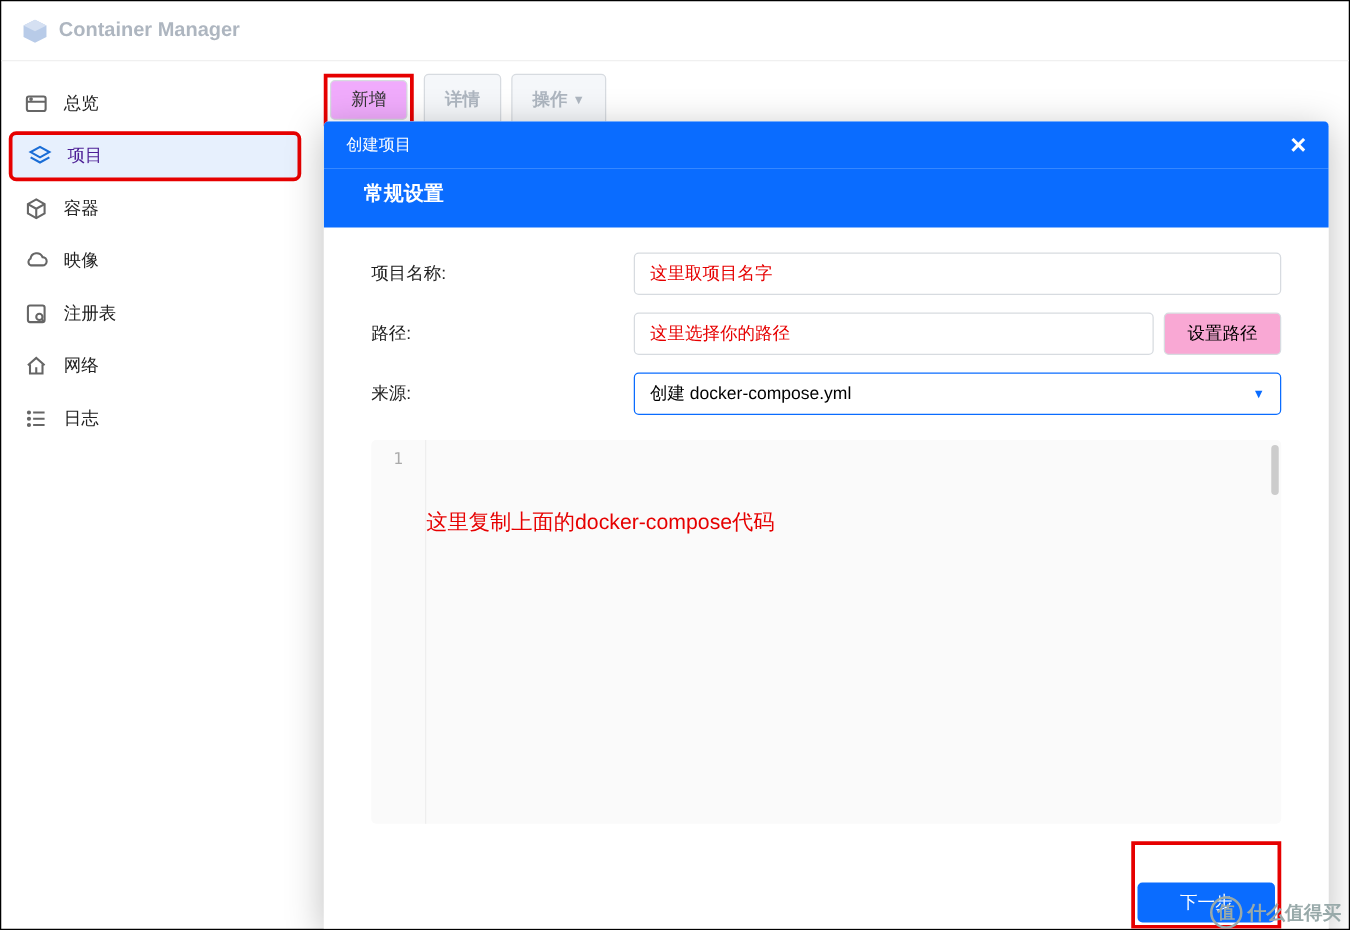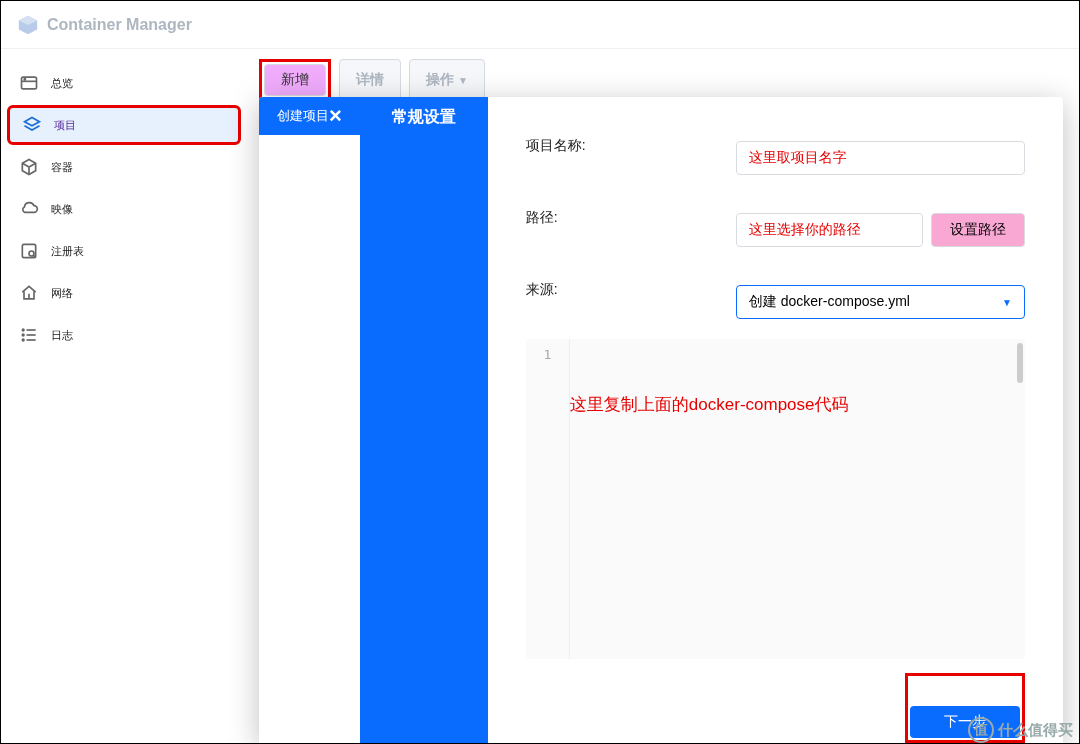--- a/index.html
+++ b/index.html
@@ -6,43 +6,43 @@
   html, body { width: 1080px; height: 744px; font-family: -apple-system, "Microsoft YaHei", "PingFang SC", sans-serif; overflow: hidden; }
   body { display: flex; flex-direction: column; background: #fff; border: 1px solid #000; }
 
   .header { display: flex; align-items: center; height: 48px; padding: 0 16px; border-bottom: 1px solid #f0f0f0; color: #aeb6c0; }
   .header svg { margin-right: 8px; }
   .header-title { font-size: 16px; font-weight: 600; }
 
   .body { flex: 1; display: flex; min-height: 0; }
 
   .sidebar { width: 246px; padding: 12px 6px; }
-  .sidebar-item { display: flex; align-items: center; height: 40px; padding: 0 12px; margin: 2px 0; border-radius: 6px; font-size: 11px; color: #222; cursor: pointer; }
+  .sidebar-item { display: flex; align-items: center; height: 40px; padding: 0 12px; margin: 2px 0; border-radius: 6px; font-size: 14px; color: #222; cursor: pointer; }
   .sidebar-item svg { margin-right: 12px; }
   .sidebar-item.active { background: #e7f0fd; color: #4c1d95; }
   .sidebar-item.active svg { stroke: #1a6dd6; }
   .hl-red { border: 3px solid #e60000; }
 
   .main { flex: 1; padding: 10px 16px 0 12px; position: relative; display: flex; flex-direction: column; }
 
   .toolbar { display: flex; gap: 8px; margin-bottom: 10px; }
   .btn { display: flex; align-items: center; justify-content: center; padding: 6px 16px; font-size: 14px; border: 1px solid #d7dbe0; background: #f5f7fa; border-radius: 4px; cursor: pointer; }
   .btn.primary { background: #f0abfc; color: #333; }
   .btn.disabled { color: #aeb6c0; cursor: default; font-weight: bold; }
   .btn .caret { margin-left: 4px; font-size: 10px; }
 
-  .modal { position: absolute; top: 48px; left: 12px; right: 16px; bottom: 0; background: #fff; border-radius: 4px 4px 0 0; box-shadow: 0 6px 30px rgba(0,0,0,0.25); display: flex; flex-direction: row; overflow: hidden; }
+  .modal { position: absolute; top: 48px; left: 12px; right: 16px; bottom: 0; background: #fff; border-radius: 4px 4px 0 0; box-shadow: 0 6px 30px rgba(0,0,0,0.25); display: flex; flex-direction: column; overflow: hidden; }
   .modal-hdr { background: #0a6cff; color: #fff; height: 38px; display: flex; align-items: center; padding: 0 18px; justify-content: space-between; font-size: 13px; }
   .modal-close { font-size: 22px; cursor: pointer; font-weight: bold; }
   .modal-sub { background: #0a6cff; color: #fff; padding: 10px 32px 16px; font-size: 16px; font-weight: 600; }
   .modal-body { flex: 1; padding: 20px 38px 0; display: flex; flex-direction: column; min-height: 0; }
 
   .form-row { display: flex; align-items: center; margin-bottom: 14px; font-size: 14px; }
   .form-label { width: 210px; color: #222; }
-  .form-ctrl { flex: 1; display: flex; gap: 8px; margin-top: 24px; }
+  .form-ctrl { flex: 1; display: flex; gap: 8px; }
   .input { flex: 1; height: 34px; border: 1px solid #d7dbe0; border-radius: 4px; padding: 0 12px; font-size: 14px; display: flex; align-items: center; }
   .input.annot { color: #e60000; background: #fff; }
   .input.select { border-color: #0a6cff; justify-content: space-between; cursor: pointer; }
   .input.select .tri { color: #0a6cff; font-size: 10px; }
   .path-btn { padding: 0 18px; background: #f9a8d4; border: 1px solid #d7dbe0; border-radius: 4px; font-size: 14px; display: flex; align-items: center; cursor: pointer; }
 
   .editor { flex: 1; background: #fafafa; border-radius: 4px; margin-top: 6px; display: flex; position: relative; font-family: Menlo, Consolas, monospace; font-size: 13px; min-height: 0; }
   .gutter { width: 44px; text-align: center; color: #aaa; padding-top: 8px; border-right: 1px solid #eee; }
   .editor-body { flex: 1; position: relative; }
   .editor-annot { position: absolute; top: 54px; left: 0; right: 0; text-align: left; color: #e60000; font-size: 17px; font-family: -apple-system, "Microsoft YaHei", sans-serif; }

